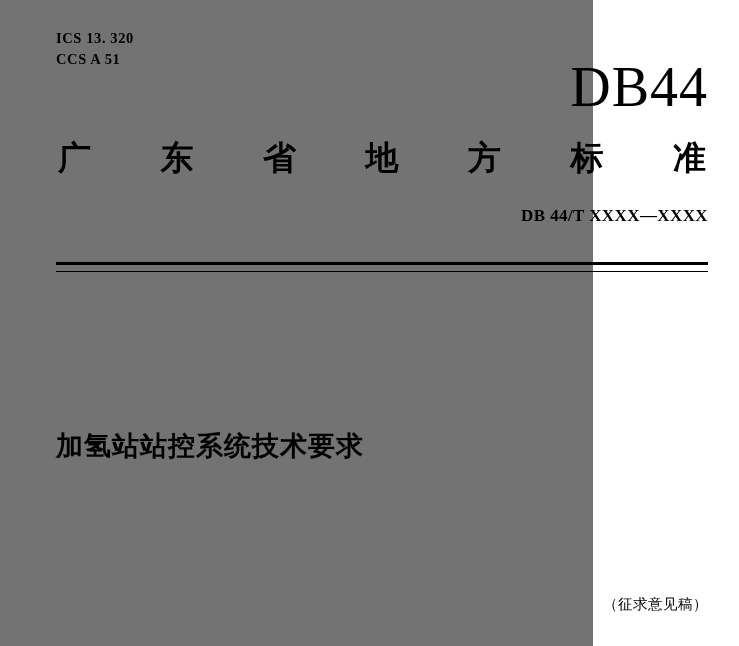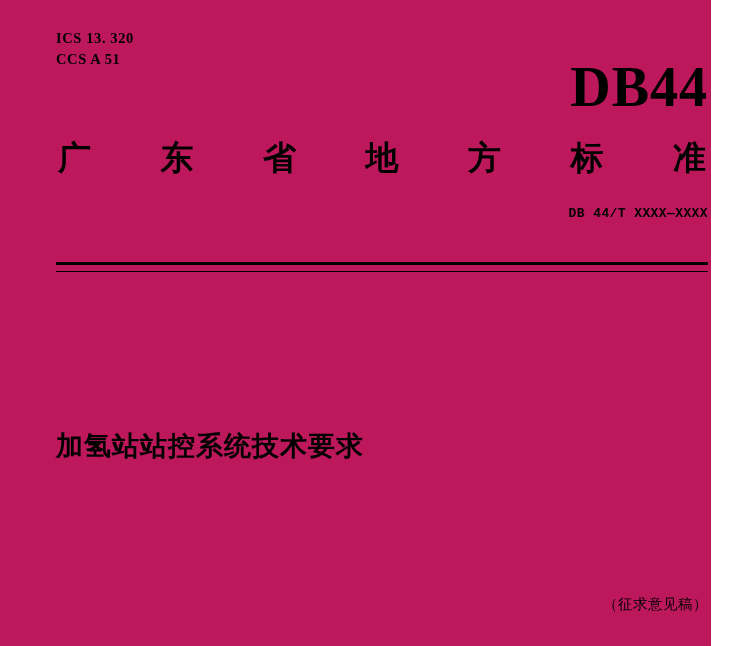--- a/index.html
+++ b/index.html
@@ -9,23 +9,23 @@
   }
   body {
     width: 739px;
     height: 646px;
     font-family: "Liberation Serif", serif;
     color: #000000;
     overflow: hidden;
   }
   .page {
     position: relative;
-    width: 711px;
+    width: 593px;
     height: 646px;
-    background: #be185d;
+    background: #737373;
   }
   .content {
     position: absolute;
     left: 56px;
     top: 0;
     width: 652px;
     height: 646px;
   }
   
   .codes {
@@ -40,21 +40,21 @@
   }
   .codes div {
     white-space: pre;
   }
   
   .db44 {
     position: absolute;
     right: 0;
     top: 58px;
     font-family: "Liberation Serif", serif;
-    font-weight: bold;
+    font-weight: normal;
     font-size: 56px;
     letter-spacing: 1px;
     line-height: 58px;
   }
   
   .gb-title {
     position: absolute;
     left: 2px;
     top: 136px;
     width: 648px;
@@ -66,23 +66,23 @@
     line-height: 44px;
   }
   .gb-title span {
     display: inline-block;
   }
   
   .std-no {
     position: absolute;
     right: 0;
     top: 206px;
-    font-family: Liberation Mono, monospace;
+    font-family: Liberation Serif, serif;
     font-weight: bold;
-    font-size: 13px;
+    font-size: 17px;
     letter-spacing: 0.4px;
   }
   
   .rule-thick {
     position: absolute;
     left: 0;
     top: 262px;
     width: 652px;
     height: 3px;
     background: #000000;

